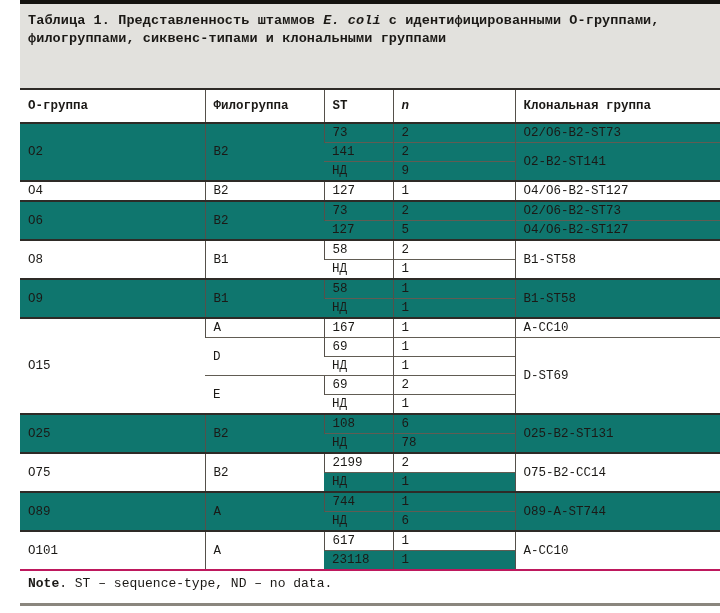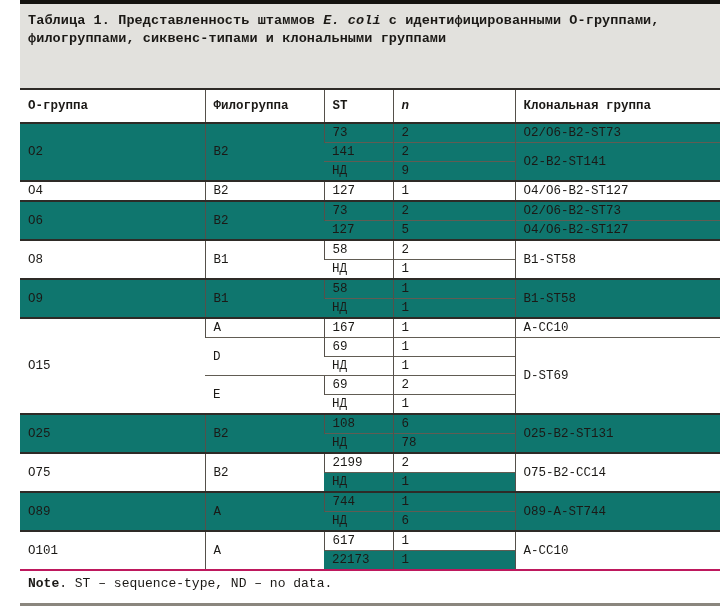--- a/index.html
+++ b/index.html
@@ -221,21 +221,21 @@
           <td class="shaded">6</td>
         </tr>
         <tr class="group-start">
           <td rowspan="2">O101</td>
           <td rowspan="2">A</td>
           <td>617</td>
           <td>1</td>
           <td rowspan="2">A-CC10</td>
         </tr>
         <tr>
-          <td class="shaded">22173</td>
+          <td class="shaded">23118</td>
           <td class="shaded">1</td>
         </tr>
       </tbody>
   </table>
 
   <div class="notes">
     <p><span class="lbl">Note</span><span>. ST – sequence-type, ND – no data.</span></p>
   </div>
 
   <div class="rule-bottom"></div>

